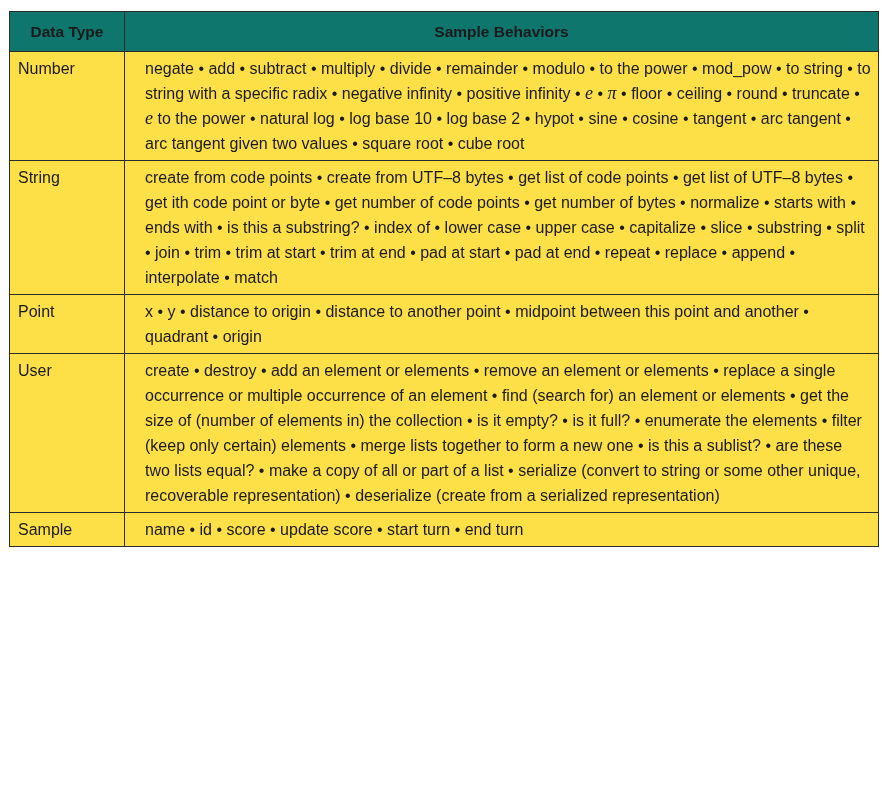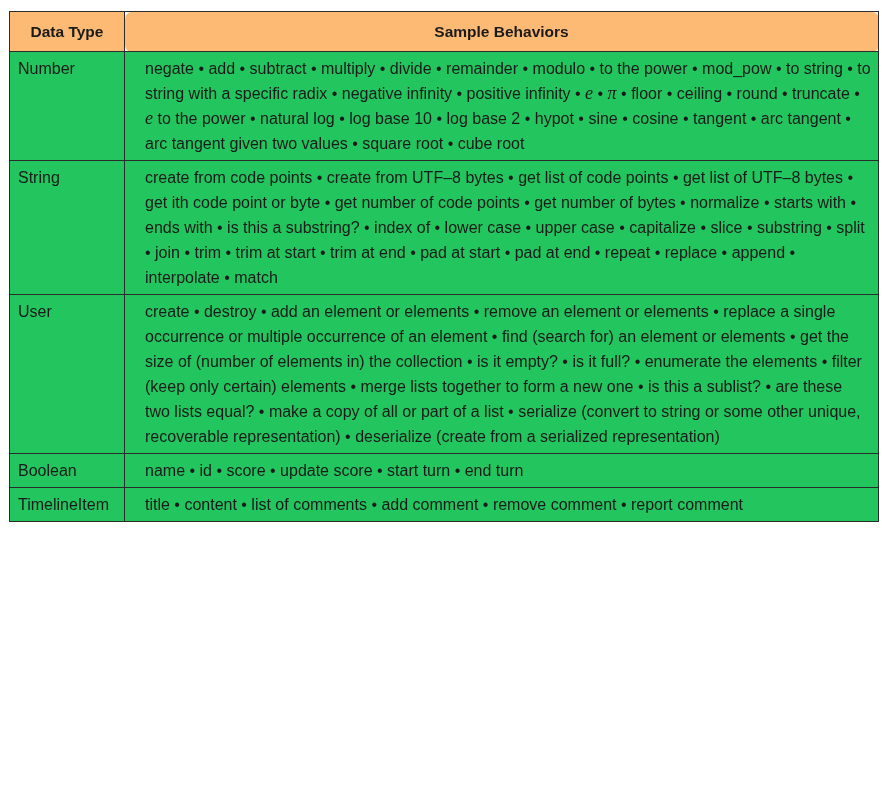--- a/index.html
+++ b/index.html
@@ -27,31 +27,31 @@
       table-layout: fixed;
     }
     col.c1 { width: 115px; }
     col.c2 { width: 754px; }
     th, td {
       border: 1.3px solid #2b2b2b;
       vertical-align: top;
       text-align: left;
     }
     th {
-      background: #fdba74;
+      background: #0f766e;
       font-weight: bold;
       font-size: 15.5px;
       height: 39px;
       padding: 0 8px;
       vertical-align: middle;
     }
-    th.center { text-align: center; border-radius: 7px; }
+    th.center { text-align: center; }
     th.left { text-align: center; }
     td {
-      background: #22c55e;
+      background: #fde047;
       font-size: 16px;
       line-height: 25px;
       padding: 4px 7px 4px 20px;
     }
     td.type {
       padding-left: 8px;
     }
     .math {
       font-family: "Liberation Serif", "DejaVu Serif", serif;
       font-style: italic;
@@ -76,26 +76,26 @@
     <tbody>
       <tr>
         <td class="type">Number</td>
         <td><span>negate • add • subtract • multiply • divide • remainder • modulo • to the power • mod_pow • to string • to string with a specific radix • negative infinity • positive infinity • </span><span class="math">e</span><span> • </span><span class="math">π</span><span> • floor • ceiling • round • truncate • </span><span class="math">e</span><span> to the power • natural log • log base 10 • log base 2 • hypot • sine • cosine • tangent • arc tangent • arc tangent given two values • square root • cube root</span></td>
       </tr>
       <tr>
         <td class="type">String</td>
         <td>create from code points • create from UTF–8 bytes • get list of code points • get list of UTF–8 bytes • get ith code point or byte • get number of code points • get number of bytes • normalize • starts with • ends with • is this a substring? • index of • lower case • upper case • capitalize • slice • substring • split • join • trim • trim at start • trim at end • pad at start • pad at end • repeat • replace • append • interpolate • match</td>
       </tr>
       <tr>
+        <td class="type">Point</td>
+        <td>x • y • distance to origin • distance to another point • midpoint between this point and another • quadrant • origin</td>
+      </tr>
+      <tr>
         <td class="type">User</td>
         <td>create • destroy • add an element or elements • remove an element or elements • replace a single occurrence or multiple occurrence of an element • find (search for) an element or elements • get the size of (number of elements in) the collection • is it empty? • is it full? • enumerate the elements • filter (keep only certain) elements • merge lists together to form a new one • is this a sublist? • are these two lists equal? • make a copy of all or part of a list • serialize (convert to string or some other unique, recoverable representation) • deserialize (create from a serialized representation)</td>
       </tr>
       <tr>
-        <td class="type">Boolean</td>
+        <td class="type">Sample</td>
         <td>name • id • score • update score • start turn • end turn</td>
-      </tr>
-      <tr>
-        <td class="type">TimelineItem</td>
-        <td>title • content • list of comments • add comment • remove comment • report comment</td>
       </tr>
     </tbody>
   </table>
 </div>
 
 </body></html>

